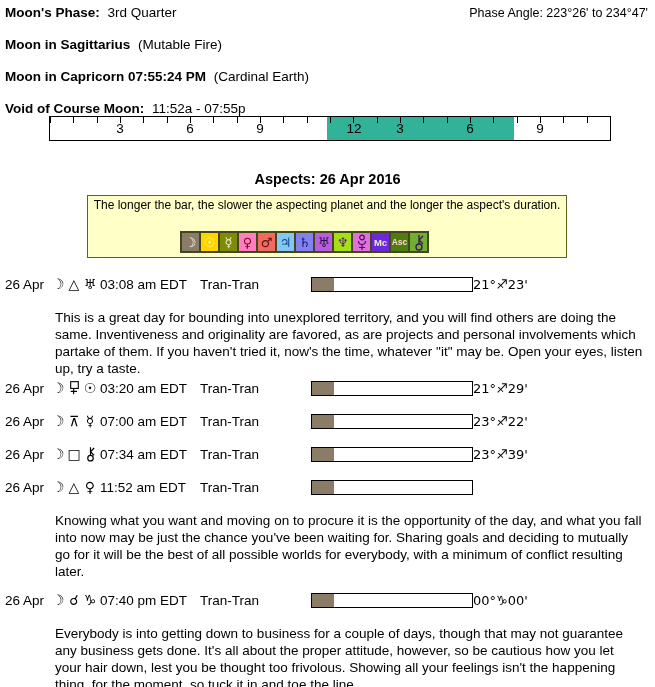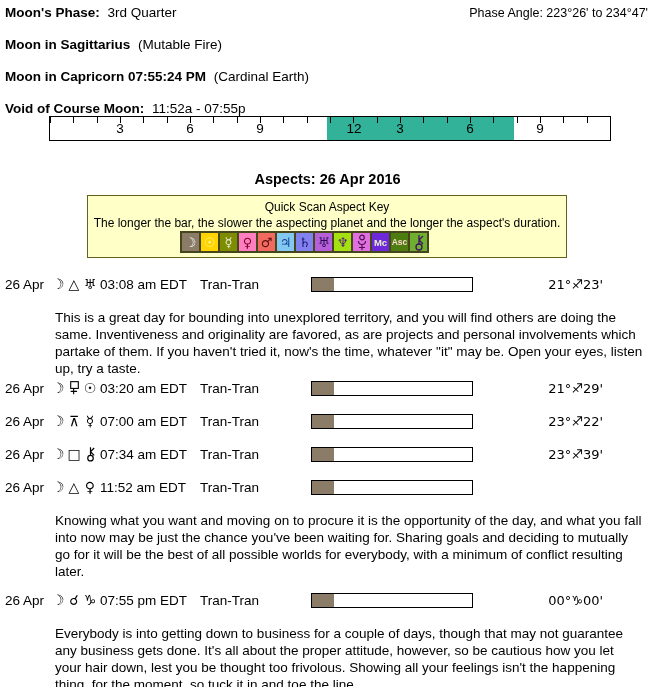--- a/index.html
+++ b/index.html
@@ -42,21 +42,21 @@
   #list{top:276px;left:0;width:655px;}
   .arow{display:flex;align-items:center;height:16px;margin-bottom:17px;}
   .c-date{width:50px;padding-left:5px;box-sizing:border-box;}
   .c-glyphs{width:50px;display:flex;align-items:center;}
   .g{width:16px;text-align:center;font-family:"DejaVu Sans",sans-serif;font-size:14px;line-height:16px;}
   .g svg{display:block;margin:0 auto;}
   .c-time{width:100px;}
   .c-type{width:111px;}
   .c-bar{width:162px;height:15px;border:1px solid #000;box-sizing:border-box;position:relative;background:#fff;}
   .c-bar .fill{position:absolute;left:0;top:0;bottom:0;}
-  .c-deg{flex:1;text-align:right;padding-right:52px;font-family:"DejaVu Sans",sans-serif;font-size:13px;}
+  .c-deg{flex:1;text-align:left;padding-right:52px;font-family:"DejaVu Sans",sans-serif;font-size:13px;}
   .atext{margin:2px 0 12px 55px;width:588px;line-height:17px;}
   .atext.first{margin-bottom:3px;}
 </style>
 </head>
 <body>
 
 <div class="abs" id="line1">
   <b>Moon's Phase:</b>
   <span class="note">3rd Quarter</span>
 </div>
@@ -85,21 +85,20 @@
   <span class="tl tl3">9</span>
   <span class="tl tl4">12</span>
   <span class="tl tl5">3</span>
   <span class="tl tl6">6</span>
   <span class="tl tl7">9</span>
 </div>
 
 <div class="abs" id="aspects-title">Aspects: 26 Apr 2016</div>
 
 <div class="abs" id="keypanel">
-  <div class="ktitle">Quick Scan Aspect Key</div>
   <div class="ksub">The longer the bar, the slower the aspecting planet and the longer the aspect's duration.</div>
   <div class="kstrip">
     <span class="kcell" style="background-color: rgb(138, 124, 102); color: rgb(255, 255, 255);">☽</span>
     <span class="kcell" style="background-color: rgb(255, 212, 0); color: rgb(255, 255, 168);">☉</span>
     <span class="kcell" style="background-color: rgb(125, 140, 0); color: rgb(240, 240, 224);">☿</span>
     <span class="kcell" style="background-color: rgb(255, 126, 192); color: rgb(122, 0, 37);">♀</span>
     <span class="kcell" style="background-color: rgb(242, 105, 95); color: rgb(90, 16, 16);">♂</span>
     <span class="kcell" style="background-color: rgb(130, 200, 240); color: rgb(20, 60, 150);">♃</span>
     <span class="kcell" style="background-color: rgb(129, 129, 239); color: rgb(16, 16, 96);">♄</span>
     <span class="kcell" style="background-color: rgb(181, 95, 217); color: rgb(42, 10, 80);">♅</span>
@@ -209,21 +208,21 @@
   </div>
   <div class="atext">Knowing what you want and moving on to procure it is the opportunity of the day, and what you fall into now may be just the chance you've been waiting for. Sharing goals and deciding to mutually go for it will be the best of all possible worlds for everybody, with a minimum of conflict resulting later.</div>
 
   <div class="arow">
     <span class="c-date">26 Apr</span>
     <span class="c-glyphs">
       <span class="g">☽</span>
       <span class="g">☌</span>
       <span class="g">♑</span>
     </span>
-    <span class="c-time">07:55 pm EDT</span>
+    <span class="c-time">07:40 pm EDT</span>
     <span class="c-type">Tran-Tran</span>
     <span class="c-bar">
       <span class="fill" style="width: 14%; background-color: rgb(138, 124, 102);"></span>
     </span>
     <span class="c-deg">00°♑00'</span>
   </div>
   <div class="atext">Everybody is into getting down to business for a couple of days, though that may not guarantee any business gets done. It's all about the proper attitude, however, so be cautious how you let your hair down, lest you be thought too frivolous. Showing all your feelings isn't the happening thing, for the moment, so tuck it in and toe the line.</div>
 
 </div>
 

